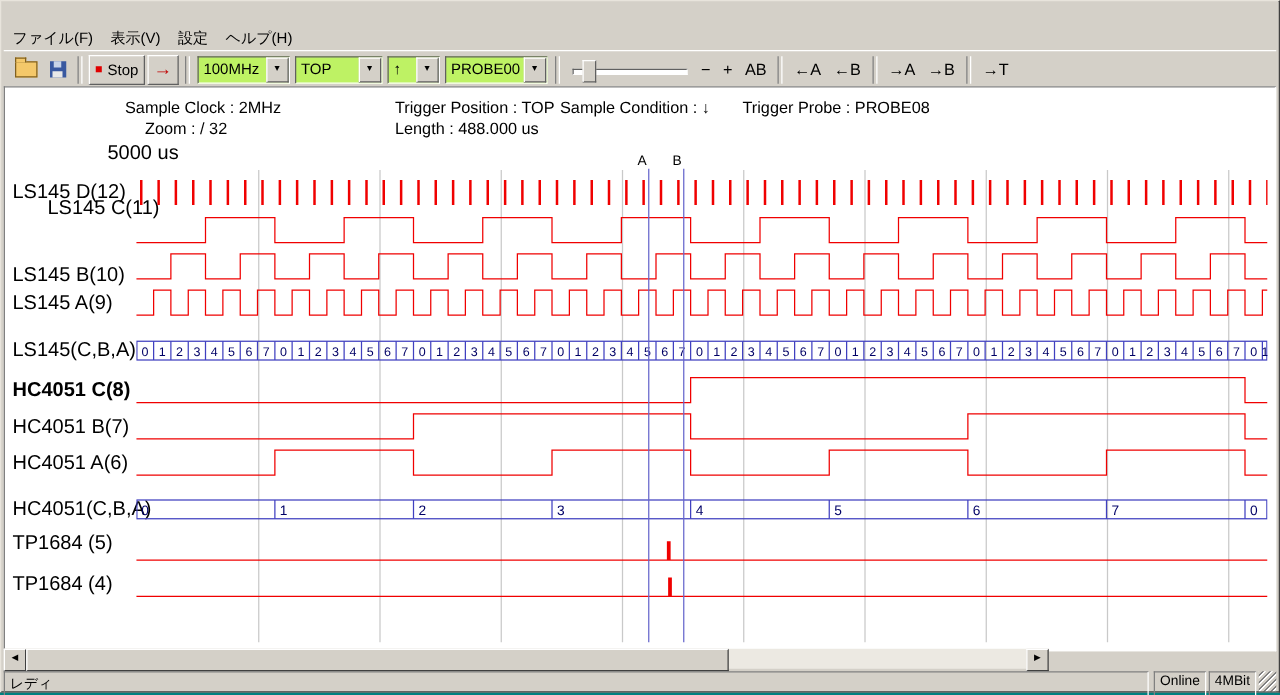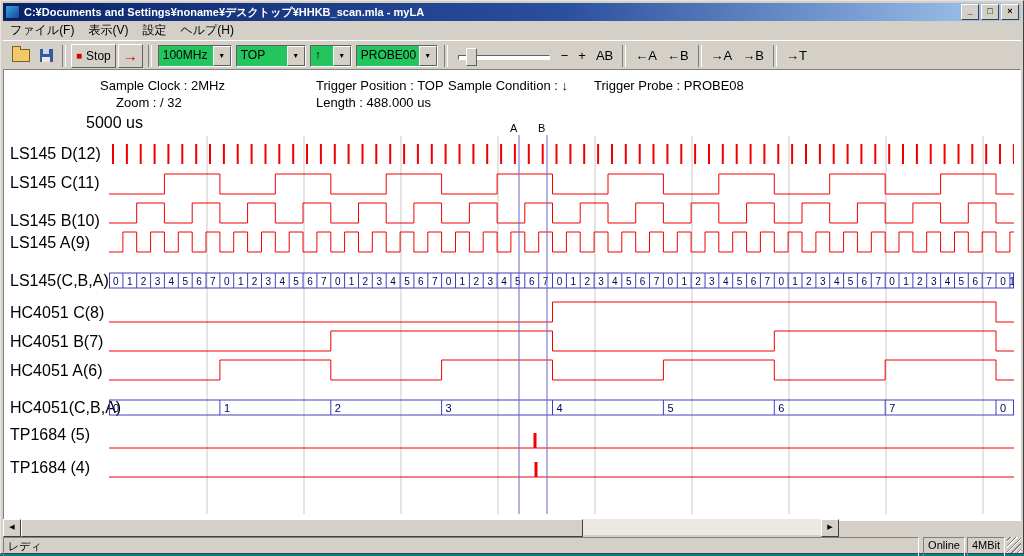--- a/index.html
+++ b/index.html
@@ -30,21 +30,21 @@
   .tb-raised{border:1px solid;border-color:#fff #606060 #606060 #fff;}
   .icon-folder{width:16px;height:11px;background:#f4c86a;border:1px solid #806020;position:relative;}
   .icon-folder:before{content:"";position:absolute;left:-1px;top:-4px;width:7px;height:3px;
             background:#f4c86a;border:1px solid #806020;border-bottom:none;}
   .icon-floppy{width:13px;height:13px;background:#3858a0;position:relative;}
   .icon-floppy:before{content:"";position:absolute;left:3px;top:0;width:6px;height:5px;background:#c8d4e8;}
   .icon-floppy:after{content:"";position:absolute;left:2px;bottom:0;width:8px;height:5px;background:#e8e8e8;}
   .stop-square{color:#e00000;font-size:10px;margin-right:4px;}
   .run-arrow{color:#c00000;font-size:15px;font-weight:bold;}
   .combo{height:20px;display:flex;margin:0 2px;border:1px solid;border-color:#606060 #fff #fff #606060;
-         background:#22c55e;flex:none;}
+         background:#bef264;flex:none;}
   .combo-value{padding:2px 4px 0 4px;font-size:12px;white-space:nowrap;}
   .combo-btn{width:16px;background:#d4d0c8;border:1px solid;border-color:#fff #606060 #606060 #fff;
              font-size:7px;text-align:center;line-height:17px;color:#000;}
   .slider{width:92px;height:22px;position:relative;margin:0 6px;flex:none;}
   .slider-track{position:absolute;left:0;right:0;top:10px;height:3px;background:#fff;
                 border:1px solid;border-color:#606060 #fff #fff #606060;}
   .slider-handle{position:absolute;left:8px;top:3px;width:9px;height:16px;background:#d4d0c8;
                  border:1px solid;border-color:#fff #606060 #606060 #fff;}
   .flat-btn{height:20px;display:flex;align-items:center;padding:0 4px;margin:0 1px;font-size:13px;flex:none;}
   
@@ -66,27 +66,20 @@
   .status-ready{flex:1;margin-right:2px;}
   .status-small{margin-left:2px;}
   .resize-grip{width:14px;height:16px;margin-left:2px;
      background:repeating-linear-gradient(135deg,#d4d0c8 0 2px,#808080 2px 3px,#fff 3px 4px);}
 </style>
 </head>
 <body>
 
 <div class="window">
 
-  <div class="titlebar">
-    <div class="app-icon"></div>
-    <div class="title-text">C:¥Documents and Settings¥noname¥デスクトップ¥HHKB_scan.mla - myLA</div>
-    <div class="win-btn">_</div>
-    <div class="win-btn">□</div>
-    <div class="win-btn">×</div>
-  </div>
 
   <div class="menubar">
     <span class="menu-item">ファイル(F)</span>
     <span class="menu-item">表示(V)</span>
     <span class="menu-item">設定</span>
     <span class="menu-item">ヘルプ(H)</span>
   </div>
 
   <div class="toolbar">
     <div class="tb-btn">
@@ -141,25 +134,25 @@
   <div class="panel">
     <div class="info-text" style="left:96px;top:8px">Sample Clock : 2MHz</div>
     <div class="info-text" style="left:312px;top:8px">Trigger Position : TOP</div>
     <div class="info-text" style="left:444px;top:8px">Sample Condition : ↓</div>
     <div class="info-text" style="left:590px;top:8px">Trigger Probe : PROBE08</div>
     <div class="info-text" style="left:112px;top:25px">Zoom : /  32</div>
     <div class="info-text" style="left:312px;top:25px">Length : 488.000 us</div>
     <div class="scale-text">5000 us</div>
     <div id="row-labels">
         <div class="row-label" style="top: 75px;">LS145 D(12)</div>
-        <div class="row-label" style="top: 104px;">LS145 C(11)</div>
+        <div class="row-label" style="top: 88px; margin-left: 28px;">LS145 C(11)</div>
         <div class="row-label" style="top: 142px;">LS145 B(10)</div>
         <div class="row-label" style="top: 164px;">LS145 A(9)</div>
         <div class="row-label" style="top: 202px;">LS145(C,B,A)</div>
-        <div class="row-label" style="top: 234px;">HC4051 C(8)</div>
+        <div class="row-label" style="top: 234px; font-weight: bold;">HC4051 C(8)</div>
         <div class="row-label" style="top: 263px;">HC4051 B(7)</div>
         <div class="row-label" style="top: 292px;">HC4051 A(6)</div>
         <div class="row-label" style="top: 329px;">HC4051(C,B,A)</div>
         <div class="row-label" style="top: 356px; text-align: right;">TP1684 (5)</div>
         <div class="row-label" style="top: 389px;">TP1684 (4)</div>
       </div>
     <div id="wave-wrap">
       <svg id="wave-svg" width="905" height="392" viewBox="0 0 905 392">
           <line x1="98" y1="14" x2="98" y2="392" stroke="#c9c9c9" stroke-width="1"></line>
           <line x1="195" y1="14" x2="195" y2="392" stroke="#c9c9c9" stroke-width="1"></line>

